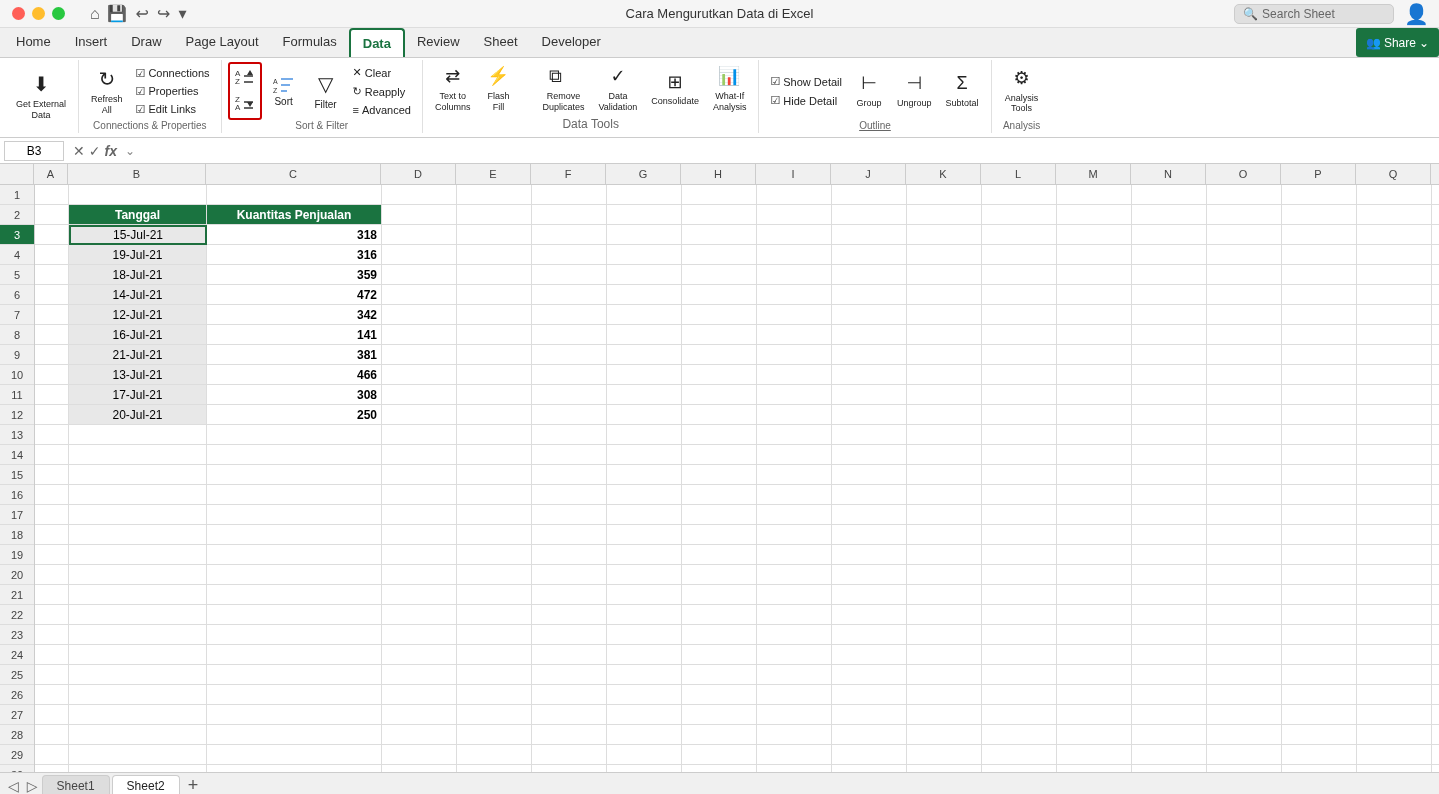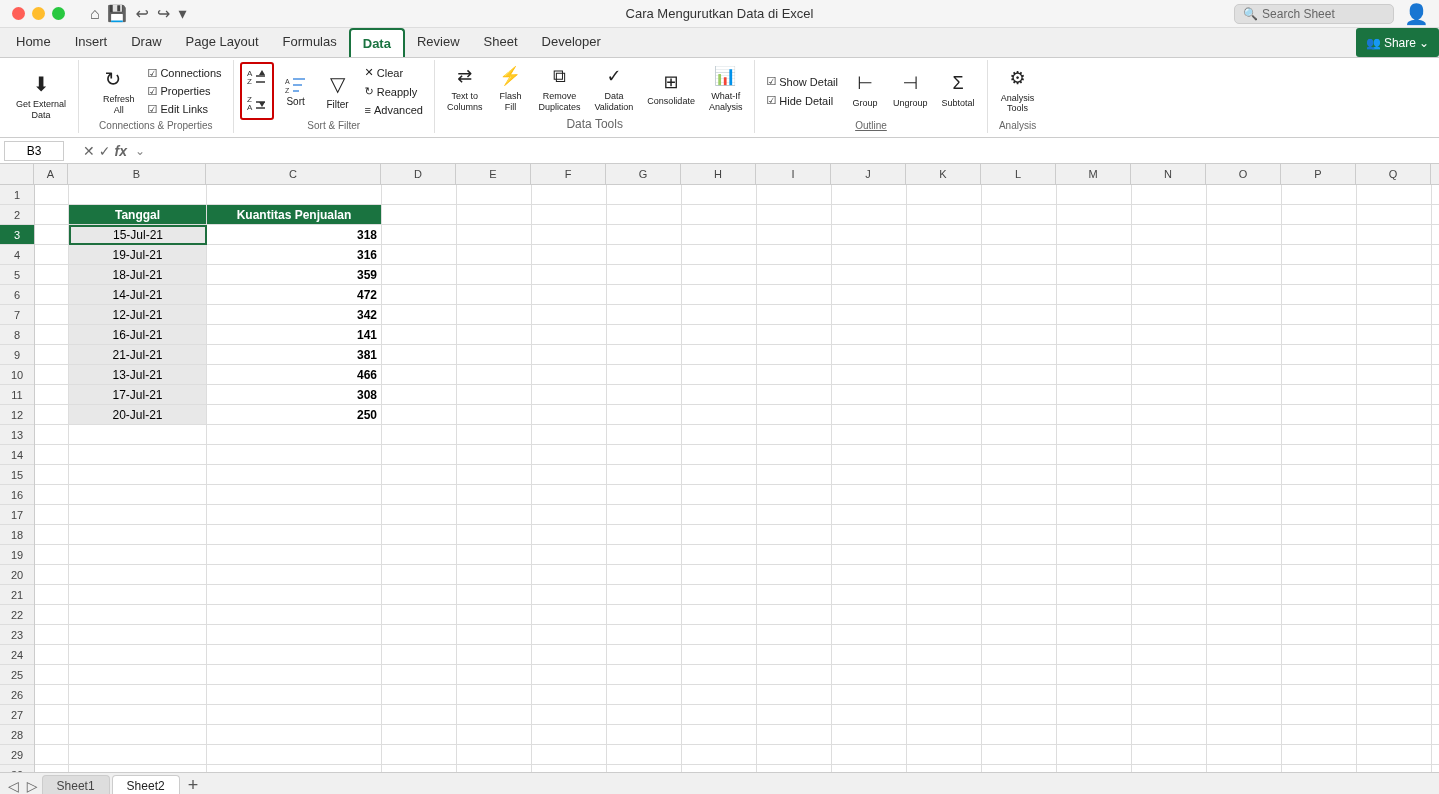--- a/index.html
+++ b/index.html
@@ -161,21 +161,21 @@
       border-bottom: 1px solid #ccc;
       height: 26px;
       padding: 0 4px;
     }
     .cell-ref {
       width: 60px;
       border: 1px solid #ccc;
       padding: 2px 4px;
       font-size: 12px;
       text-align: center;
-      margin-right: 19px;
+      margin-right: 9px;
     }
     .formula-icons {
       display: flex;
       gap: 4px;
       align-items: center;
       margin-right: 4px;
       color: #666;
       font-size: 14px;
     }
     .formula-input {
@@ -431,21 +431,21 @@
         </button>
       </div>
       <div style="font-size:10px;color:#666;"></div>
     </div>
 
     <div class="ribbon-group">
       <div class="ribbon-group-items">
         <div class="ribbon-vertical-group">
           <button class="ribbon-btn" style="height:54px;flex-direction:column;">
             <span class="icon">↻</span>
-            <span style="font-size:9px;margin-left:12px;">Refresh<br>All</span>
+            <span style="font-size:9px;">Refresh<br>All</span>
           </button>
         </div>
         <div class="ribbon-vertical-group" style="font-size:10px;">
           <button class="ribbon-btn-small">
             <span>☑</span>
             <span>Connections</span>
           </button>
           <button class="ribbon-btn-small">
             <span>☑</span>
             <span>Properties</span>
@@ -522,21 +522,21 @@
         <button class="ribbon-btn" style="height:54px;font-size:9px;">
           <span class="icon" style="font-size:18px;">⇄</span>
           <span style="font-size:9px;">Text to<br>Columns</span>
         </button>
         <button class="ribbon-btn" style="height:54px;font-size:9px;">
           <span class="icon" style="font-size:18px;">⚡</span>
           <span style="font-size:9px;">Flash<br>Fill</span>
         </button>
         <button class="ribbon-btn" style="height:54px;font-size:9px;">
           <span class="icon" style="font-size:18px;">⧉</span>
-          <span style="font-size:9px;">Remove<br>Duplicates</span>
+          <span style="font-size:9px;margin-left:16px;">Remove<br>Duplicates</span>
         </button>
         <button class="ribbon-btn" style="height:54px;font-size:9px;">
           <span class="icon" style="font-size:18px;">✓</span>
           <span style="font-size:9px;">Data<br>Validation</span>
         </button>
         <button class="ribbon-btn" style="height:54px;font-size:9px;">
           <span class="icon" style="font-size:18px;">⊞</span>
           <span>Consolidate</span>
         </button>
         <button class="ribbon-btn" style="height:54px;font-size:9px;">

